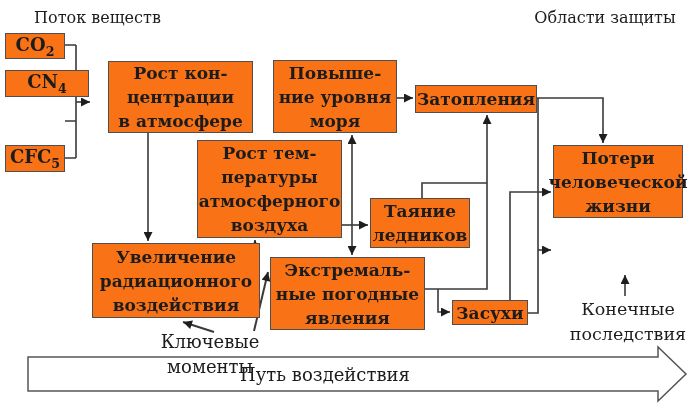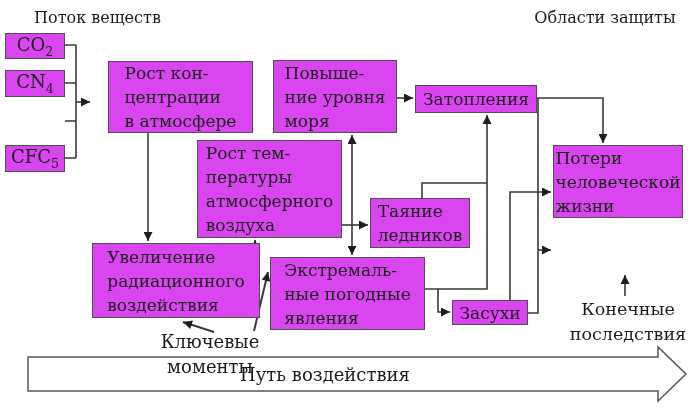--- a/index.html
+++ b/index.html
@@ -2,24 +2,24 @@
 <html><head>
 <meta charset="utf-8">
 <style>
   html,body{margin:0;padding:0;background:#fff;}
   #canvas{
     position:relative;width:694px;height:411px;background:#fff;overflow:hidden;
     font-family:"DejaVu Serif","Liberation Serif",serif;color:#1c1c1c;
   }
   #connectors{position:absolute;left:0;top:0;width:694px;height:411px;}
   .box{
-    position:absolute;box-sizing:border-box;background:#d946ef;
+    position:absolute;box-sizing:border-box;background:#f97316;
     border:1.5px solid #4f4f4f;
     display:flex;align-items:center;justify-content:center;
-    text-align:left;font-size:17px;line-height:24px;white-space:pre-line;
+    text-align:center;font-size:17px;line-height:24px;white-space:pre-line;font-weight:bold;
   }
   .gas{font-size:18px;line-height:normal;}
   .gas sub{font-size:0.7em;}
   .lbl{
     position:absolute;text-align:center;font-size:17.5px;line-height:25px;
     white-space:pre-line;
   }
   .title{font-size:16px;}
   .big-arrow-text{font-size:18px;}
 </style>
@@ -70,21 +70,21 @@
 
     <polygon points="28,357 658,357 658,347 686,374 658,401 658,391 28,391" fill="#ffffff" stroke="#555555" stroke-width="1.5"></polygon>
   </svg>
 
   <div class="lbl title" style="left:25px;top:5px;width:145px">Поток веществ</div>
   <div class="lbl title" style="left:525px;top:5px;width:160px">Области защиты</div>
 
   <div class="box gas" style="left:5px;top:33px;width:60px;height:26px">
     <span><span>CO</span><sub>2</sub><span></span></span>
   </div>
-  <div class="box gas" style="left:5px;top:70px;width:60px;height:27px">
+  <div class="box gas" style="left:5px;top:70px;width:84px;height:27px">
     <span><span>CN</span><sub>4</sub><span></span></span>
   </div>
   <div class="box gas" style="left:5px;top:145px;width:60px;height:27px">
     <span><span>CFC</span><sub>5</sub><span></span></span>
   </div>
 
   <div class="box" style="left:108px;top:61px;width:145px;height:72px">Рост кон-
 центрации
 в атмосфере</div>
   <div class="box" style="left:273px;top:60px;width:124px;height:73px">Повыше-

